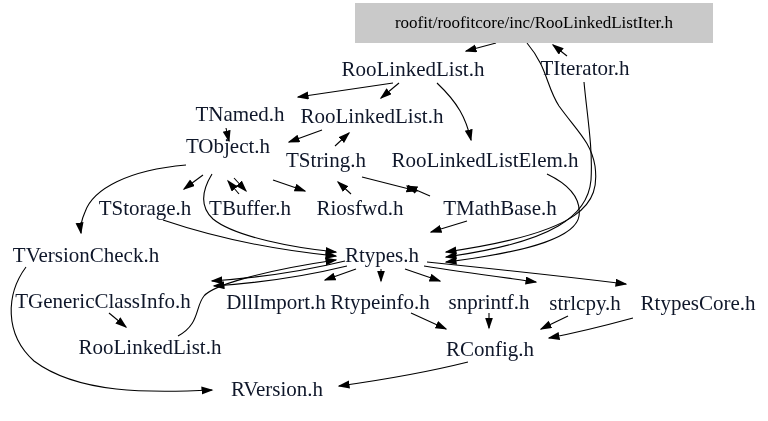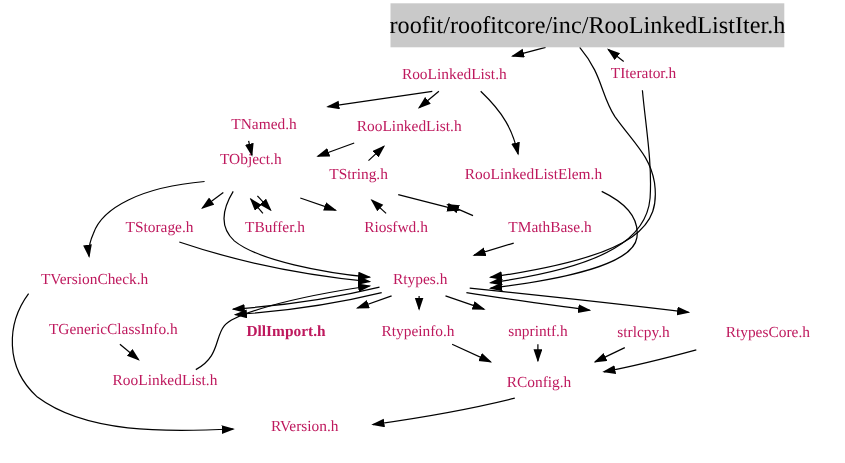--- a/index.html
+++ b/index.html
@@ -1,22 +1,22 @@
 <!DOCTYPE html>
 <html><head>
 <meta charset="utf-8">
 <style>
   html,body{margin:0;padding:0;background:#ffffff;}
   #canvas{position:relative;width:768px;height:421px;background:#ffffff;overflow:hidden;
           font-family:"Liberation Serif","DejaVu Serif",serif;}
   #edges{position:absolute;left:0;top:0;width:768px;height:421px;}
   .node{position:absolute;transform:translate(-50%,-50%);white-space:nowrap;
-        font-size:14px;color:#be185d;line-height:1;cursor:pointer;}
+        font-size:21px;color:#0f172a;line-height:1;cursor:pointer;}
   .rootbox{position:absolute;background:#c9c9c9;display:flex;align-items:center;justify-content:center;
-           font-size:22px;color:#000;white-space:nowrap;}
+           font-size:17px;color:#000;white-space:nowrap;}
   path.edge{fill:none;stroke:#000;stroke-width:1.1px;}
 </style>
 </head>
 <body>
 
 <div id="canvas">
   <svg id="edges" width="768" height="421" viewBox="0 0 768 421" xmlns="http://www.w3.org/2000/svg">
     <defs>
       <marker id="arrow" markerWidth="12" markerHeight="9" refX="10.5" refY="4" orient="auto" markerUnits="userSpaceOnUse">
         <path d="M0,0 L12,4 L0,8 z" fill="#000"></path>
@@ -73,21 +73,21 @@
       <div class="node" style="left: 228px; top: 146px;">TObject.h</div>
       <div class="node" style="left: 326px; top: 160px;">TString.h</div>
       <div class="node" style="left: 485px; top: 160px;">RooLinkedListElem.h</div>
       <div class="node" style="left: 145px; top: 208px; text-align: center;">TStorage.h</div>
       <div class="node" style="left: 250px; top: 208px;">TBuffer.h</div>
       <div class="node" style="left: 360px; top: 208px;">Riosfwd.h</div>
       <div class="node" style="left: 500px; top: 208px;">TMathBase.h</div>
       <div class="node" style="left: 86px; top: 255px;">TVersionCheck.h</div>
       <div class="node" style="left: 382px; top: 255px;">Rtypes.h</div>
       <div class="node" style="left: 103px; top: 301px;">TGenericClassInfo.h</div>
-      <div class="node" style="left: 260px; top: 302px; font-weight: bold;">DllImport.h</div>
+      <div class="node" style="left: 276px; top: 302px;">DllImport.h</div>
       <div class="node" style="left: 380px; top: 302px;">Rtypeinfo.h</div>
       <div class="node" style="left: 489px; top: 302px;">snprintf.h</div>
       <div class="node" style="left: 585px; top: 303px;">strlcpy.h</div>
       <div class="node" style="left: 698px; top: 303px;">RtypesCore.h</div>
       <div class="node" style="left: 150px; top: 347px;">RooLinkedList.h</div>
       <div class="node" style="left: 490px; top: 349px;">RConfig.h</div>
       <div class="node" style="left: 277px; top: 389px;">RVersion.h</div>
     </div>
 </div>
 

